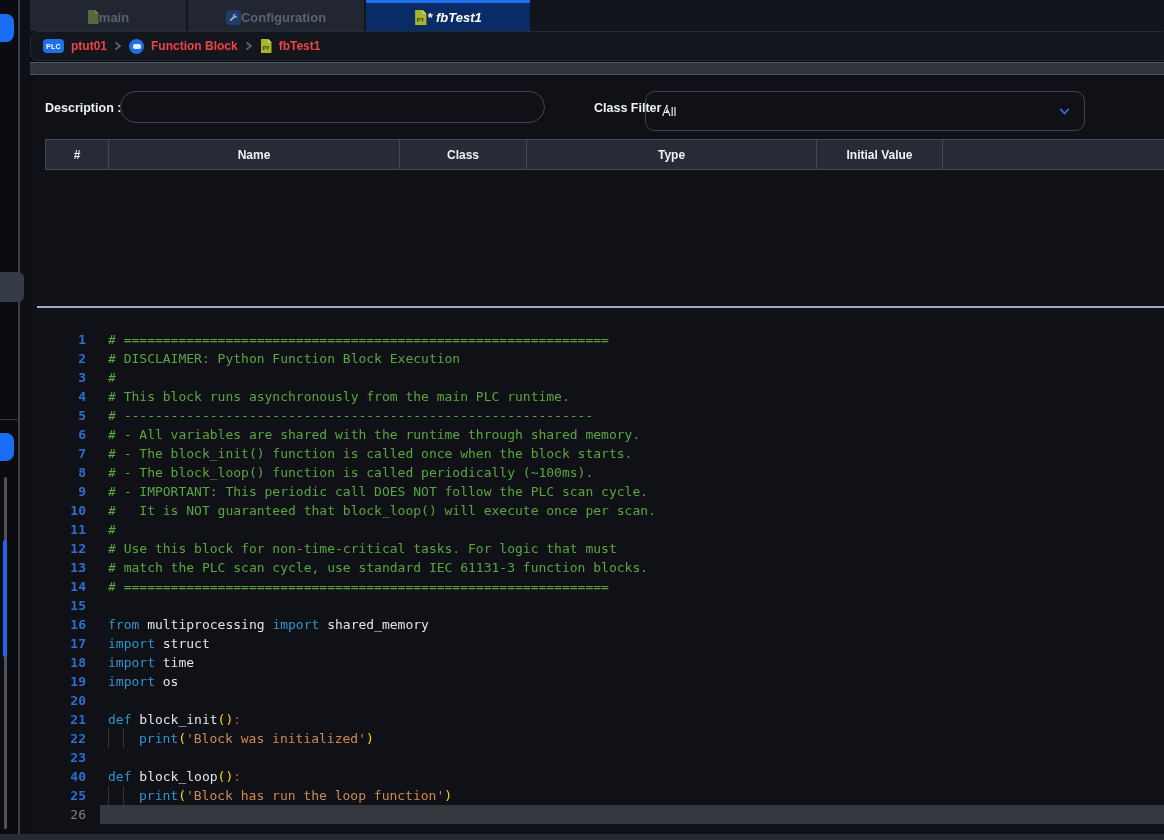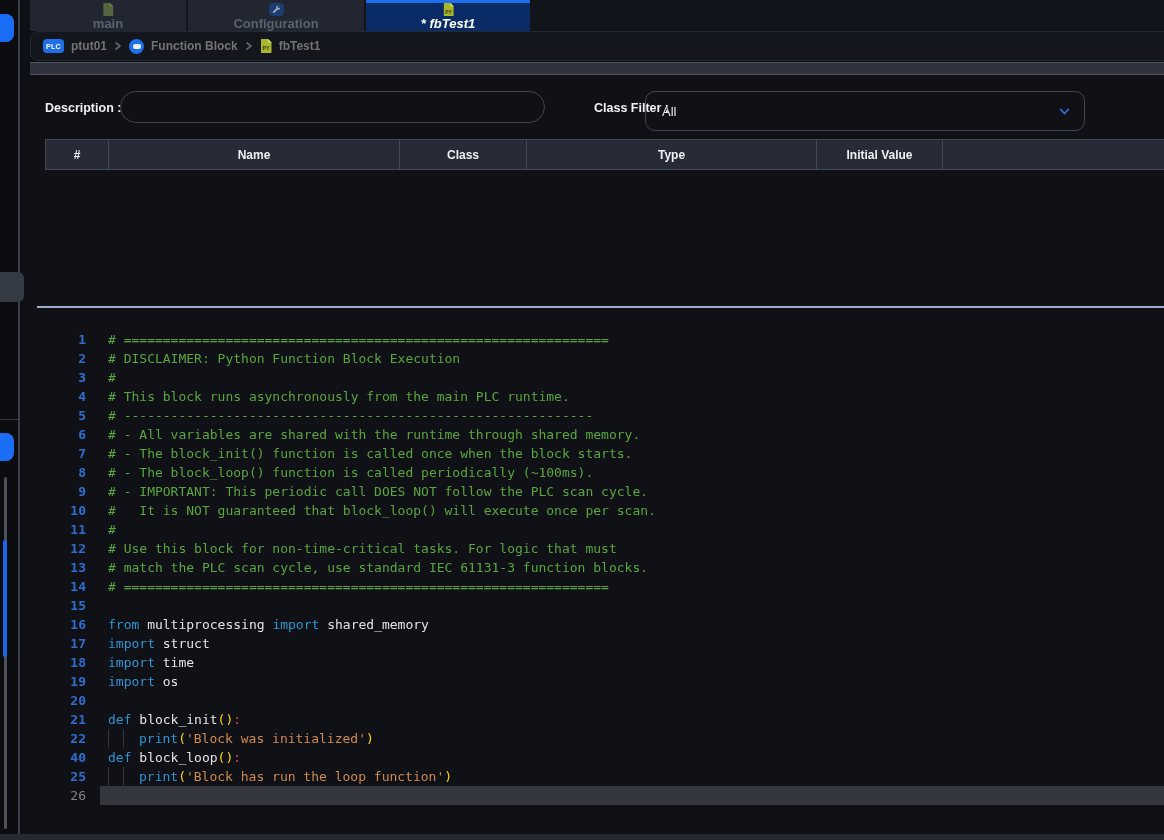--- a/index.html
+++ b/index.html
@@ -12,32 +12,32 @@
   .rail-gap{position:absolute;left:20px;top:0;width:10px;height:840px;background:#0e1015;}
   .rail-btn{position:absolute;left:-8px;width:22px;height:28px;border-radius:8px;background:#1a6df5;z-index:3;cursor:pointer;}
   .rail-item-ghost{position:absolute;left:-6px;top:272px;width:30px;height:30px;border-radius:6px;background:#343a46;z-index:2;}
   .rail-divider-h{position:absolute;left:0;top:419px;width:18px;height:1px;background:#323845;}
   .rail-track{position:absolute;left:4px;top:477px;width:3px;height:352px;background:#4c515a;border-radius:2px;}
   .rail-thumb{position:absolute;left:3px;top:540px;width:4px;height:117px;background:#1c66e8;border-radius:2px;z-index:2;}
 
   
   .tabstrip{position:absolute;left:30px;top:0;width:1134px;height:31px;background:#11141a;display:flex;}
   .tab{height:31px;display:flex;align-items:center;justify-content:center;gap:0;background:#222631;
-       margin-right:2px;box-sizing:border-box;border-top:3px solid transparent;cursor:pointer;flex-direction:column;}
+       margin-right:2px;box-sizing:border-box;border-top:3px solid transparent;cursor:pointer;}
   .tab .tlabel{font-size:13px;font-weight:700;color:#59626f;}
   .tab.t0{width:156px;} .tab.t1{width:176px;} .tab.t2{width:164px;}
   .tab.active{background:#0a2c66;border-top:3px solid #1f6feb;}
   .tab.active .tlabel{color:#ffffff;font-style:italic;}
   .cfg-chip{width:15px;height:15px;border-radius:4px;background:#1d3d6e;display:flex;align-items:center;justify-content:center;}
 
   
   .crumbbar{position:absolute;left:30px;top:31px;width:1140px;height:30px;background:#13161d;
             border:1px solid #242a33;border-radius:8px;box-sizing:border-box;display:flex;align-items:center;
             padding-left:12px;gap:7px;}
-  .crumb-label{font-size:12px;font-weight:700;color:#737373;}
+  .crumb-label{font-size:12px;font-weight:700;color:#ef4444;}
   .plc-chip{width:21px;height:14px;border-radius:4px;background:#1f6feb;color:#fff;font-size:7px;font-weight:700;
             display:flex;align-items:center;justify-content:center;letter-spacing:.3px;}
   .fb-circle{width:15px;height:15px;border-radius:50%;background:#1f6feb;display:flex;align-items:center;justify-content:center;}
   .fb-inner{width:8px;height:5px;border-radius:2px;background:#e8eef8;}
 
   
   .band{position:absolute;left:30px;top:62px;width:1134px;height:13px;background:#2e333d;
         border-top:1px solid #4e5664;border-bottom:1px solid #4e5664;box-sizing:border-box;}
 
   
@@ -255,20 +255,24 @@
           </div>
           <div class="code-row">
             <span class="ln">21</span>
             <span class="lc"><span class="tk-kw">def</span><span class="tk-tx"> block_init</span><span class="tk-br">()</span><span class="tk-pn">:</span></span>
           </div>
           <div class="code-row">
             <span class="ln">22</span>
             <span class="lc"><span class="tk-ind">    </span><span class="tk-kw">print</span><span class="tk-br">(</span><span class="tk-st">'Block was initialized'</span><span class="tk-br">)</span></span>
           </div>
           <div class="code-row">
+            <span class="ln">23</span>
+            <span class="lc"></span>
+          </div>
+          <div class="code-row">
             <span class="ln">40</span>
             <span class="lc"><span class="tk-kw">def</span><span class="tk-tx"> block_loop</span><span class="tk-br">()</span><span class="tk-pn">:</span></span>
           </div>
           <div class="code-row">
             <span class="ln">25</span>
             <span class="lc"><span class="tk-ind">    </span><span class="tk-kw">print</span><span class="tk-br">(</span><span class="tk-st">'Block has run the loop function'</span><span class="tk-br">)</span></span>
           </div>
           <div class="code-row active">
             <span class="ln">26</span>
             <span class="lc"></span>

